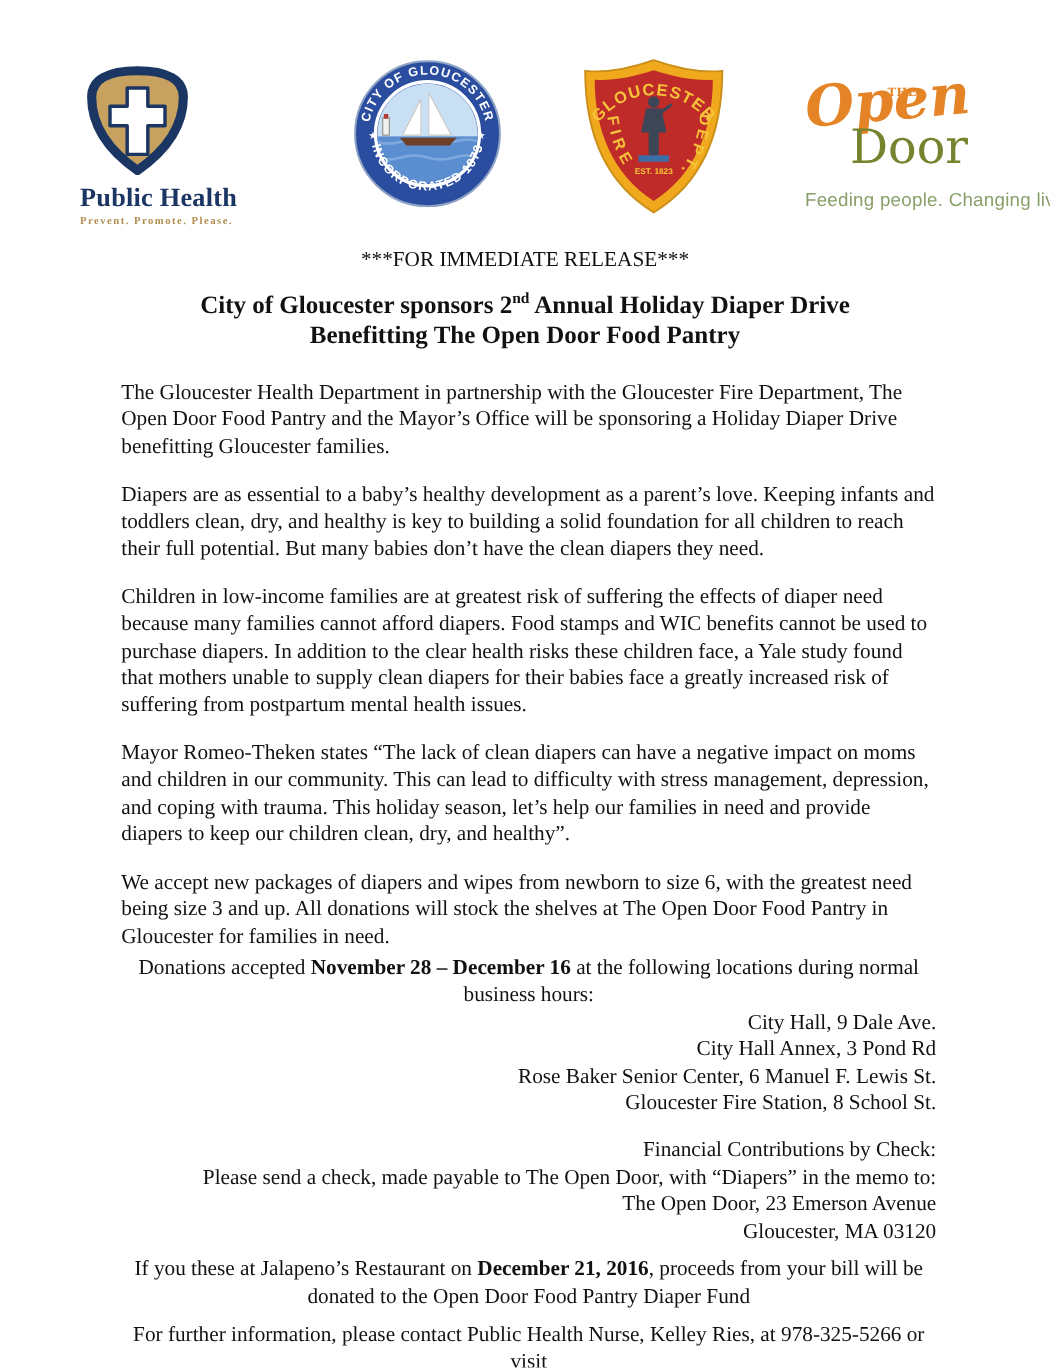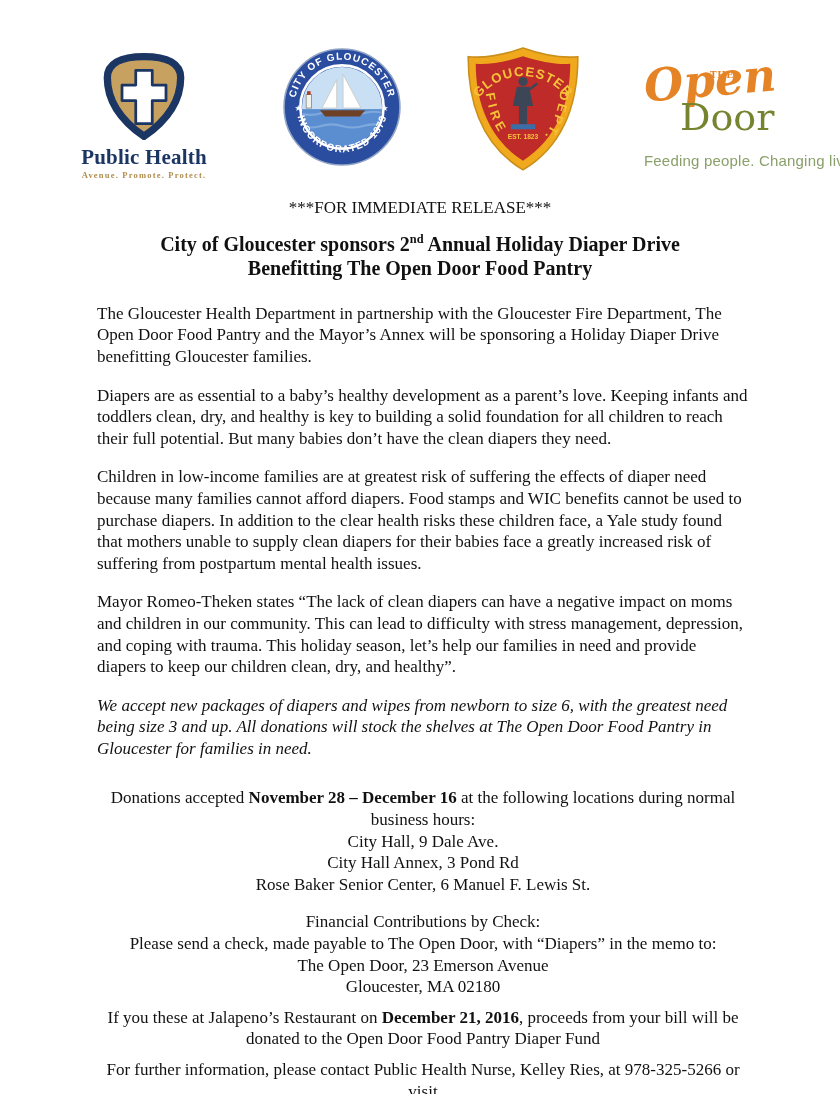--- a/index.html
+++ b/index.html
@@ -2,59 +2,59 @@
 <html><head>
 <meta charset="utf-8">
 <style>
   html,body{margin:0;padding:0;background:#ffffff;}
   body{width:840px;height:1094px;overflow:hidden;}
   .page{width:840px;height:1094px;position:relative;font-family:"Liberation Serif","DejaVu Serif",serif;color:#111;}
 
   
   .header{display:flex;justify-content:space-between;align-items:center;padding:42px 44px 0 64px;height:140px;}
   .logo{flex:0 0 auto;}
-  .ph{width:160px;text-align:center;margin-top:8px;}
+  .ph{width:160px;text-align:left;margin-top:8px;}
   .ph-title{font-size:21px;font-weight:bold;color:#1c3664;letter-spacing:.2px;line-height:1;margin-top:3px;}
   .ph-tag{font-size:8.5px;color:#b08d4f;font-weight:bold;letter-spacing:1.2px;margin-top:2px;}
   .seal{width:120px;margin-top:-6px;}
   .fire{width:124px;margin-top:-2px;}
   .od{width:152px;position:relative;height:112px;margin-top:16px;font-family:"DejaVu Serif",serif;}
   .od-open{position:absolute;left:0;top:-10px;font-style:italic;font-weight:bold;color:#e58426;font-size:45px;transform:rotate(-5deg);}
   .od-the{position:absolute;left:66px;top:6px;color:#e58426;font-size:9px;font-weight:bold;letter-spacing:.5px;}
   .od-door{position:absolute;left:36px;top:34px;color:#75842e;font-size:38px;line-height:1;}
   .od-tag{position:absolute;left:0;top:88px;width:100%;font-size:15px;color:#8aa06a;letter-spacing:.2px;font-family:"Liberation Sans",sans-serif;white-space:nowrap;}
 
   
   .release{text-align:center;font-size:17px;margin-top:16px;}
   .headline{text-align:center;font-weight:bold;font-size:20px;line-height:1.22;margin-top:14px;}
   .headline sup{font-size:.62em;vertical-align:super;line-height:0;}
   .body{width:652px;margin:22px 0 0 97px;font-size:17px;line-height:21.6px;}
   .para{margin:0 0 17px 0;}
-  .para-last{margin-bottom:28px;font-style:italic;}
+  .para-last{margin-bottom:4px;}
   .center-block{text-align:center;}
   .sec{margin-top:16px;}
   .sec-j{margin-top:9px;}
   .sec-c{margin-top:9px;}
   .b{font-weight:bold;}
-  .line{display:block;}
+  .line{display:block;text-align:right;}
 </style>
 </head>
 <body>
 
 <div class="page">
 
   <div class="header">
 
     <div class="logo ph">
       <svg width="92" height="88" viewBox="0 0 100 96">
         <path d="M50,92 C24,74 10,52 10,28 C10,13 24,5 50,5 C76,5 90,13 90,28 C90,52 76,74 50,92 Z" fill="#c6a15f" stroke="#1c3664" stroke-width="8"></path>
         <path d="M41,20 h18 v16 h15 v17 h-15 v25 h-18 v-25 h-15 v-17 h15 z" fill="#ffffff" stroke="#1c3664" stroke-width="3" stroke-linejoin="round"></path>
       </svg>
       <div class="ph-title">Public Health</div>
-      <div class="ph-tag">Avenue. Promote. Protect.</div>
+      <div class="ph-tag">Prevent. Promote. Please.</div>
     </div>
 
     <div class="logo seal">
       <svg width="118" height="118" viewBox="0 0 112 112">
         <defs>
           <clipPath id="sealClip">
               <circle cx="56" cy="56" r="38"></circle>
             </clipPath>
           <path id="sealTop" d="M 11,56 A 45,45 0 0 1 101,56"></path>
           <path id="sealBottom" d="M 13,56 A 43,43 0 0 0 99,56"></path>
@@ -121,38 +121,39 @@
 
   <div class="release">***FOR IMMEDIATE RELEASE***</div>
 
   <div class="headline">
     <span><span>City of Gloucester sponsors 2</span><sup>nd</sup><span> Annual Holiday Diaper Drive</span></span><br>
     <span>Benefitting The Open Door Food Pantry</span>
   </div>
 
   <div class="body">
 
-    <p class="para">The Gloucester Health Department in partnership with the Gloucester Fire Department, The Open Door Food Pantry and the Mayor’s Annex will be sponsoring a Holiday Diaper Drive benefitting Gloucester families.</p>
+    <p class="para">The Gloucester Health Department in partnership with the Gloucester Fire Department, The Open Door Food Pantry and the Mayor’s Office will be sponsoring a Holiday Diaper Drive benefitting Gloucester families.</p>
     <p class="para">Diapers are as essential to a baby’s healthy development as a parent’s love. Keeping infants and toddlers clean, dry, and healthy is key to building a solid foundation for all children to reach their full potential. But many babies don’t have the clean diapers they need.</p>
     <p class="para">Children in low-income families are at greatest risk of suffering the effects of diaper need because many families cannot afford diapers. Food stamps and WIC benefits cannot be used to purchase diapers. In addition to the clear health risks these children face, a Yale study found that mothers unable to supply clean diapers for their babies face a greatly increased risk of suffering from postpartum mental health issues.</p>
     <p class="para">Mayor Romeo-Theken states “The lack of clean diapers can have a negative impact on moms and children in our community. This can lead to difficulty with stress management, depression, and coping with trauma. This holiday season, let’s help our families in need and provide diapers to keep our children clean, dry, and healthy”.</p>
     <p class="para para-last">We accept new packages of diapers and wipes from newborn to size 6, with the greatest need being size 3 and up. All donations will stock the shelves at The Open Door Food Pantry in Gloucester for families in need.</p>
 
     <div class="center-block">
       <span><span>Donations accepted </span><span class="b">November 28 – December 16</span><span> at the following locations during normal business hours:</span></span>
       <span class="line">City Hall, 9 Dale Ave.</span>
       <span class="line">City Hall Annex, 3 Pond Rd</span>
       <span class="line">Rose Baker Senior Center, 6 Manuel F. Lewis St.</span>
+      <span class="line">Gloucester Fire Station, 8 School St.</span>
     </div>
 
     <div class="center-block sec">
       <span class="line">Financial Contributions by Check:</span>
       <span class="line">Please send a check, made payable to The Open Door, with “Diapers” in the memo to:</span>
       <span class="line">The Open Door, 23 Emerson Avenue</span>
-      <span class="line">Gloucester, MA 02180</span>
+      <span class="line">Gloucester, MA 03120</span>
     </div>
 
     <div class="center-block sec-j">
       <span>If you these at Jalapeno’s Restaurant on </span><span class="b">December 21, 2016</span><span>, proceeds from your bill will be donated to the Open Door Food Pantry Diaper Fund</span>
     </div>
 
     <div class="center-block sec-c">
       <span>For further information, please contact Public Health Nurse, Kelley Ries, at 978-325-5266 or visit </span>
     </div>
 

